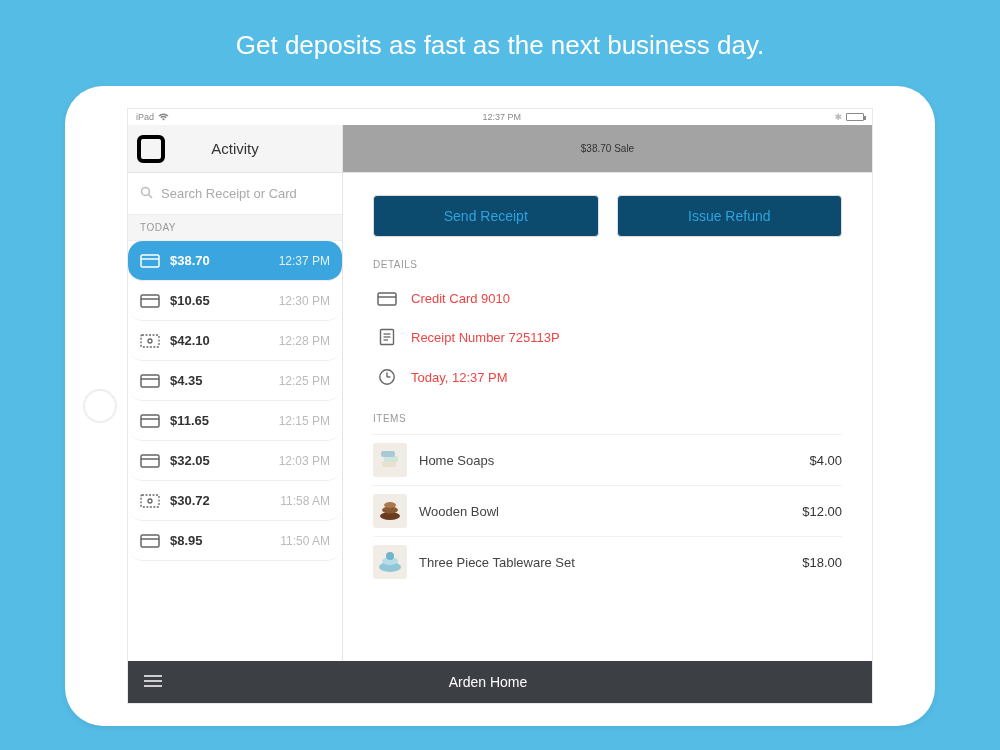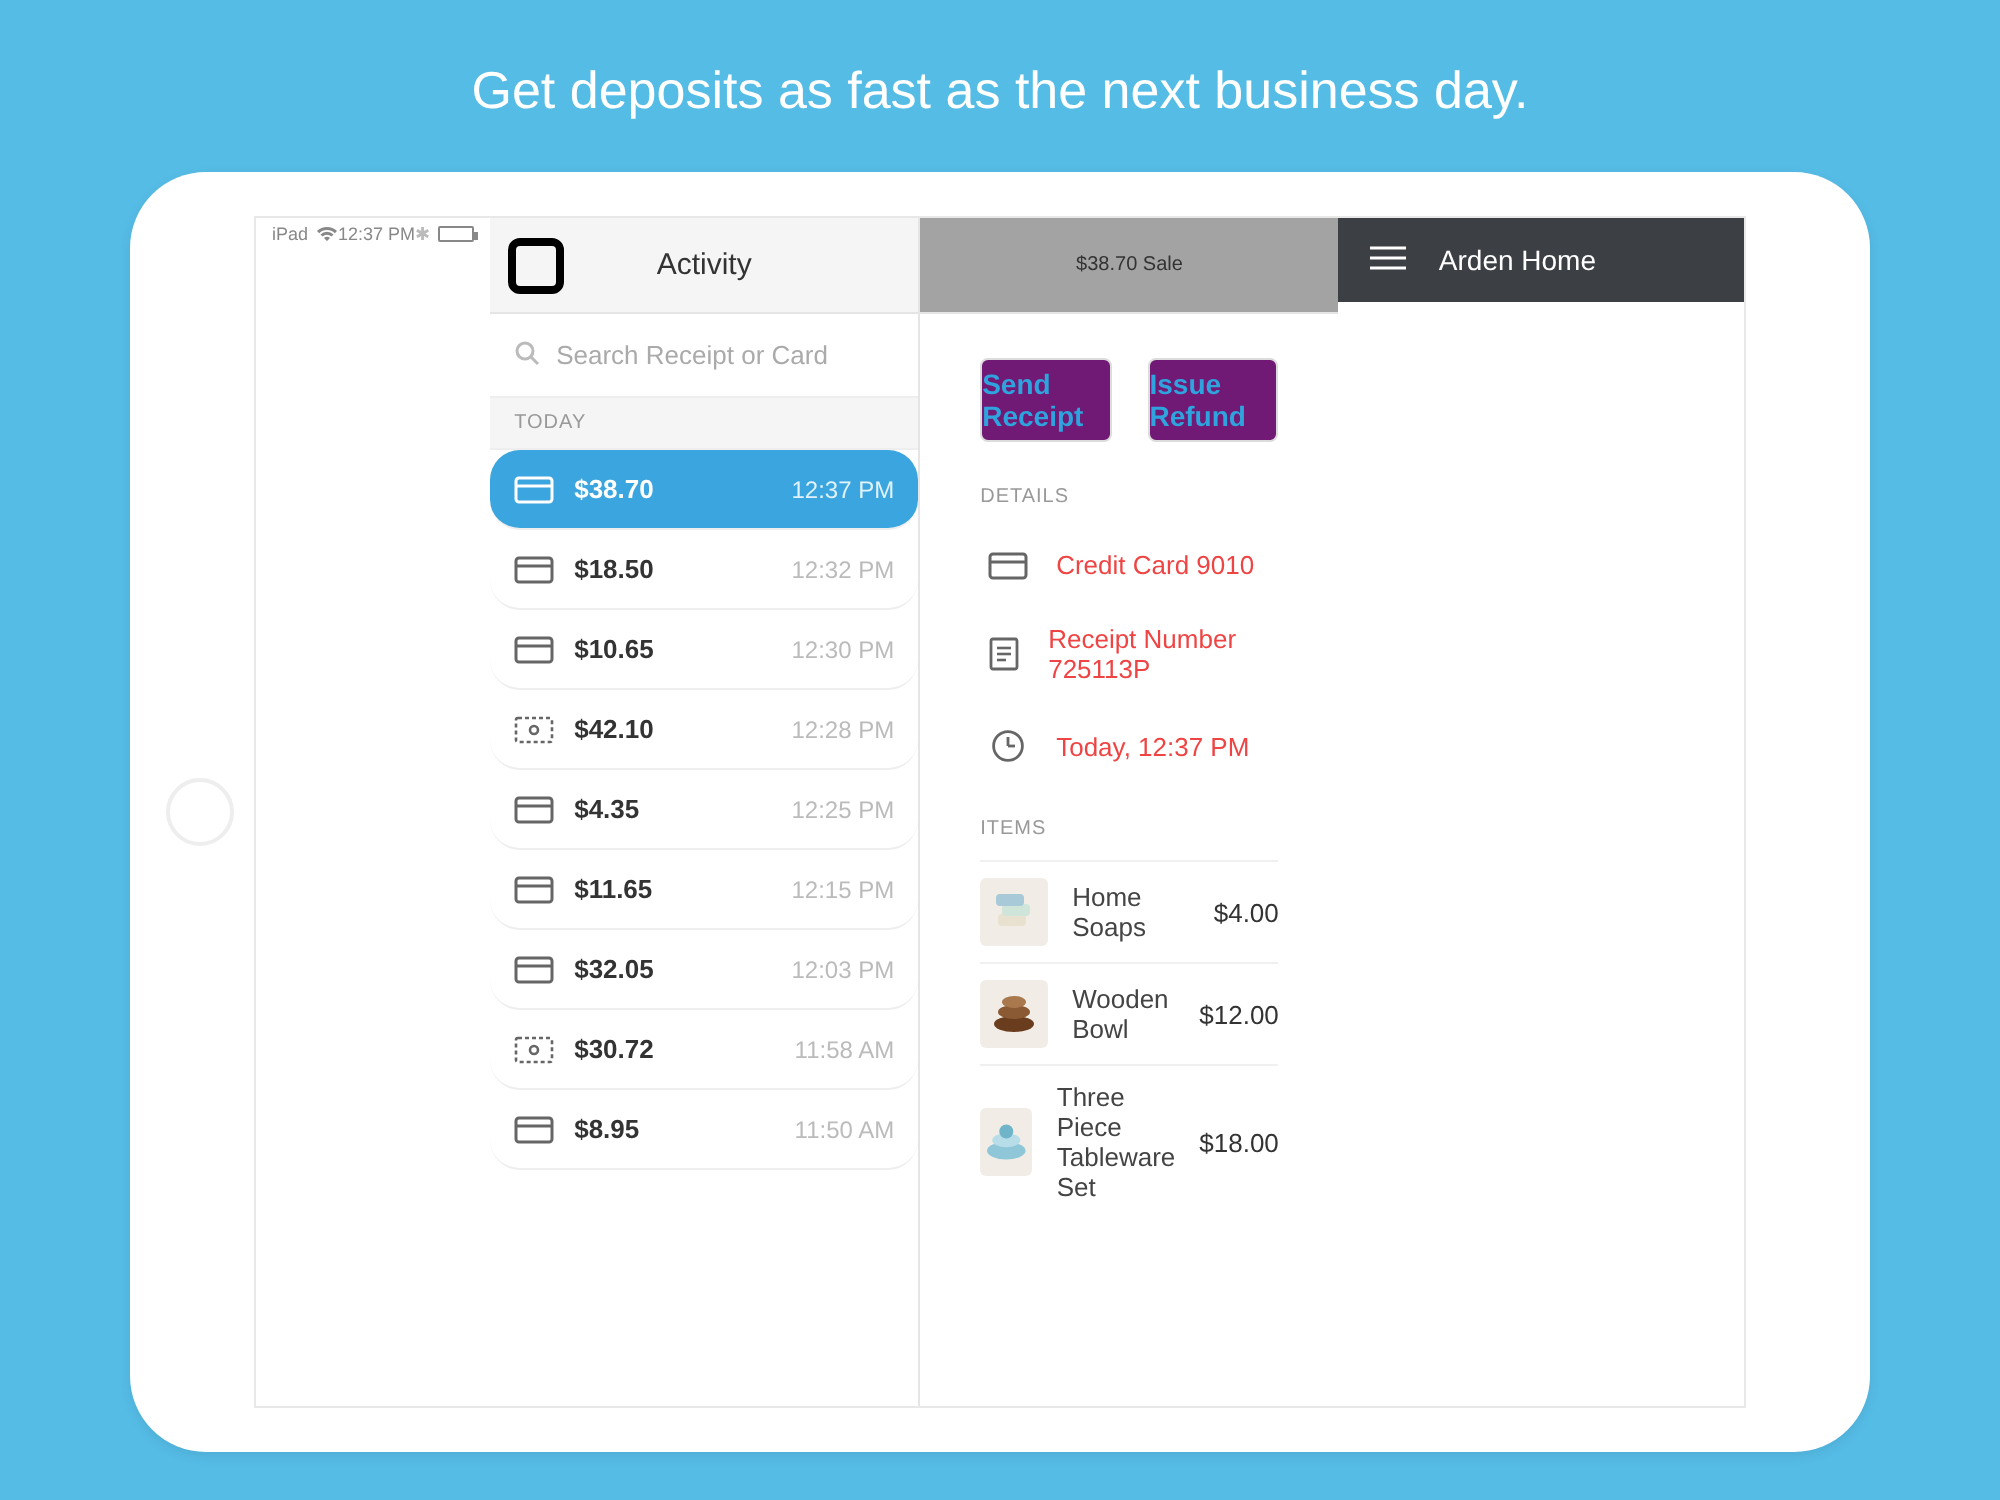--- a/index.html
+++ b/index.html
@@ -37,21 +37,21 @@
     border-radius: 50%;
   }
   .screen {
     position: absolute;
     left: 62px;
     right: 62px;
     top: 22px;
     bottom: 22px;
     background: #fff;
     display: flex;
-    flex-direction: row;
+    flex-direction: column;
     border: 1px solid #e8e8e8;
     overflow: hidden;
   }
   .status-bar {
     height: 16px;
     display: flex;
     align-items: center;
     font-size: 9px;
     color: #888;
     padding: 0 8px;
@@ -161,24 +161,24 @@
   .action-row{
     display:flex;
     gap:18px;
     margin-bottom:22px;
   }
   .action-btn{
     flex:1;
     height:42px;
     border:1px solid #dcdcdc;
     border-radius:4px;
-    background:#701a75;
+    background:#0c4a6e;
     color:#2fa3dd;
     font-size:14px;
-    font-weight:700;
+    font-weight:400;
     display:flex;
     align-items:center;
     justify-content:center;
     cursor:pointer;
   }
   .detail-label{
     font-size:10px;
     letter-spacing:0.5px;
     color:#999;
     text-transform:uppercase;
@@ -281,30 +281,20 @@
         <div class="tx-list" id="tx-list">
             <div class="tx-row selected">
               <span class="tx-icon">
                 <svg width="20" height="14" viewBox="0 0 20 14">
                   <rect x="1" y="1" width="18" height="12" rx="1.5" stroke="#fff" stroke-width="1.5" fill="none"></rect>
                   <line x1="1" y1="5" x2="19" y2="5" stroke="#fff" stroke-width="1.5"></line>
                 </svg>
               </span>
               <span class="amt">$38.70</span>
               <span class="time">12:37 PM</span>
-            </div>
-            <div class="tx-row">
-              <span class="tx-icon">
-                <svg width="20" height="14" viewBox="0 0 20 14">
-                  <rect x="1" y="1" width="18" height="12" rx="1.5" stroke="#666" stroke-width="1.5" fill="none"></rect>
-                  <line x1="1" y1="5" x2="19" y2="5" stroke="#666" stroke-width="1.5"></line>
-                </svg>
-              </span>
-              <span class="amt">$18.50</span>
-              <span class="time">12:32 PM</span>
             </div>
             <div class="tx-row">
               <span class="tx-icon">
                 <svg width="20" height="14" viewBox="0 0 20 14">
                   <rect x="1" y="1" width="18" height="12" rx="1.5" stroke="#666" stroke-width="1.5" fill="none"></rect>
                   <line x1="1" y1="5" x2="19" y2="5" stroke="#666" stroke-width="1.5"></line>
                 </svg>
               </span>
               <span class="amt">$10.65</span>
               <span class="time">12:30 PM</span>

